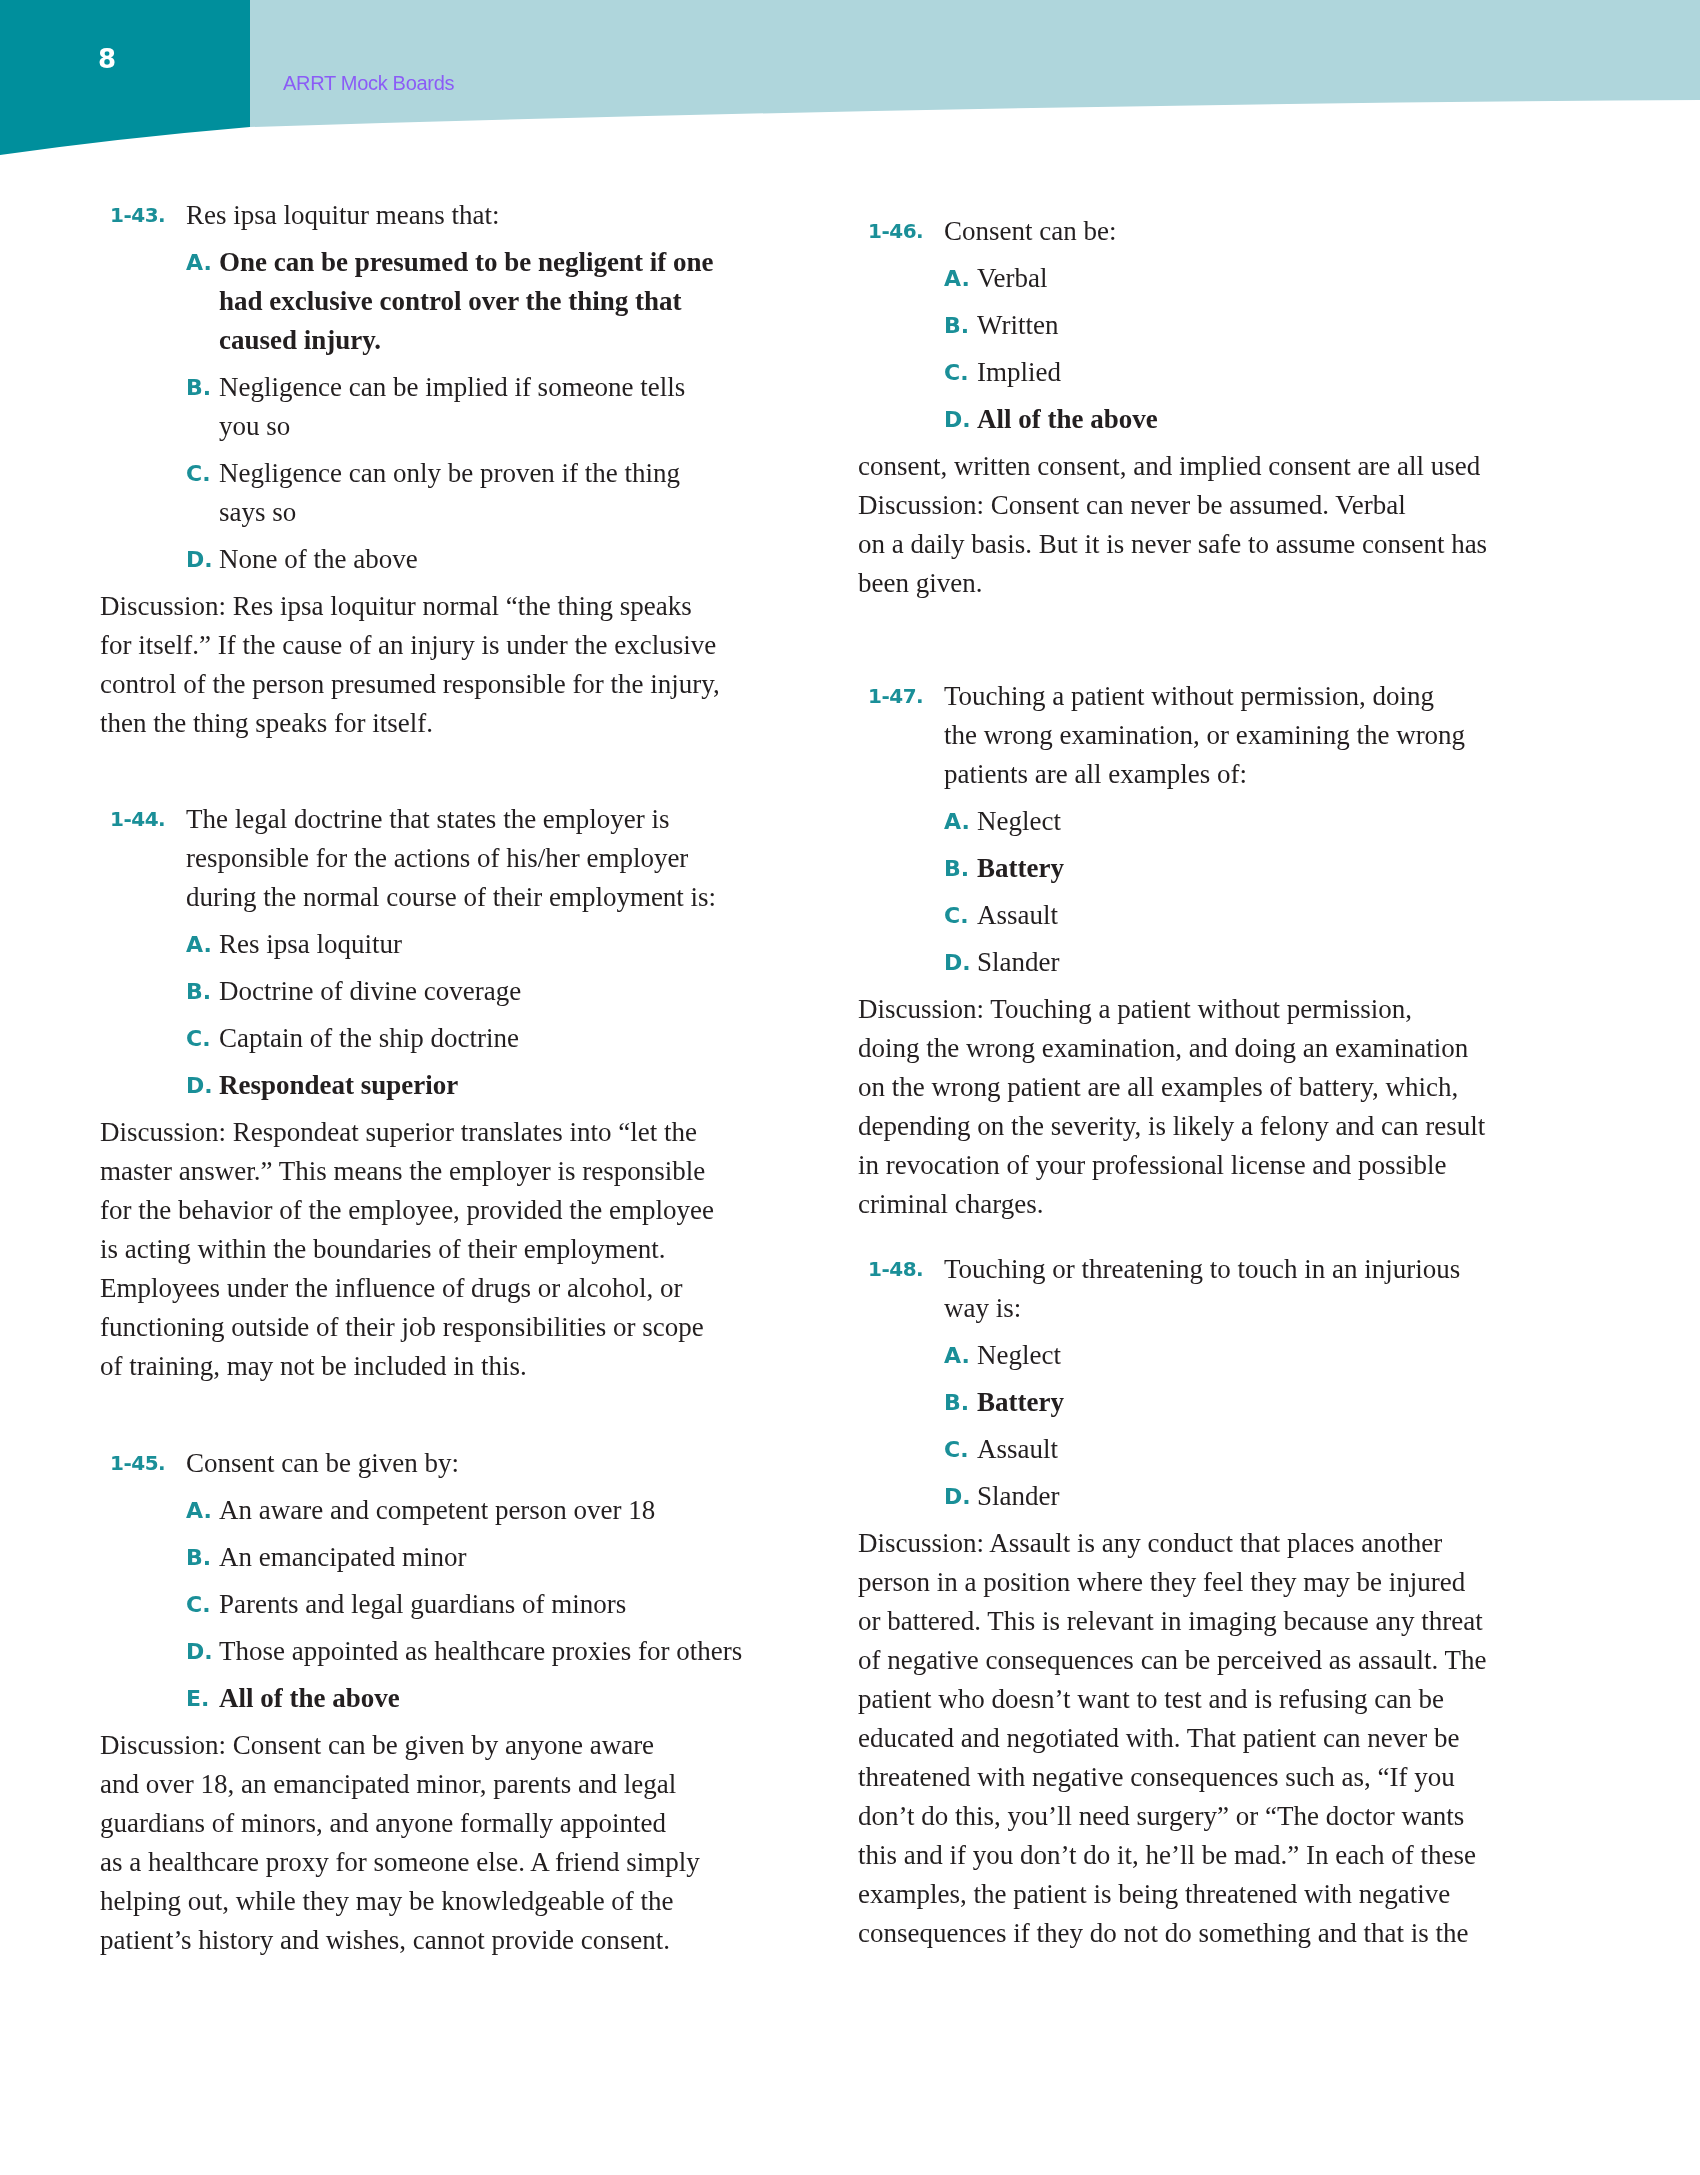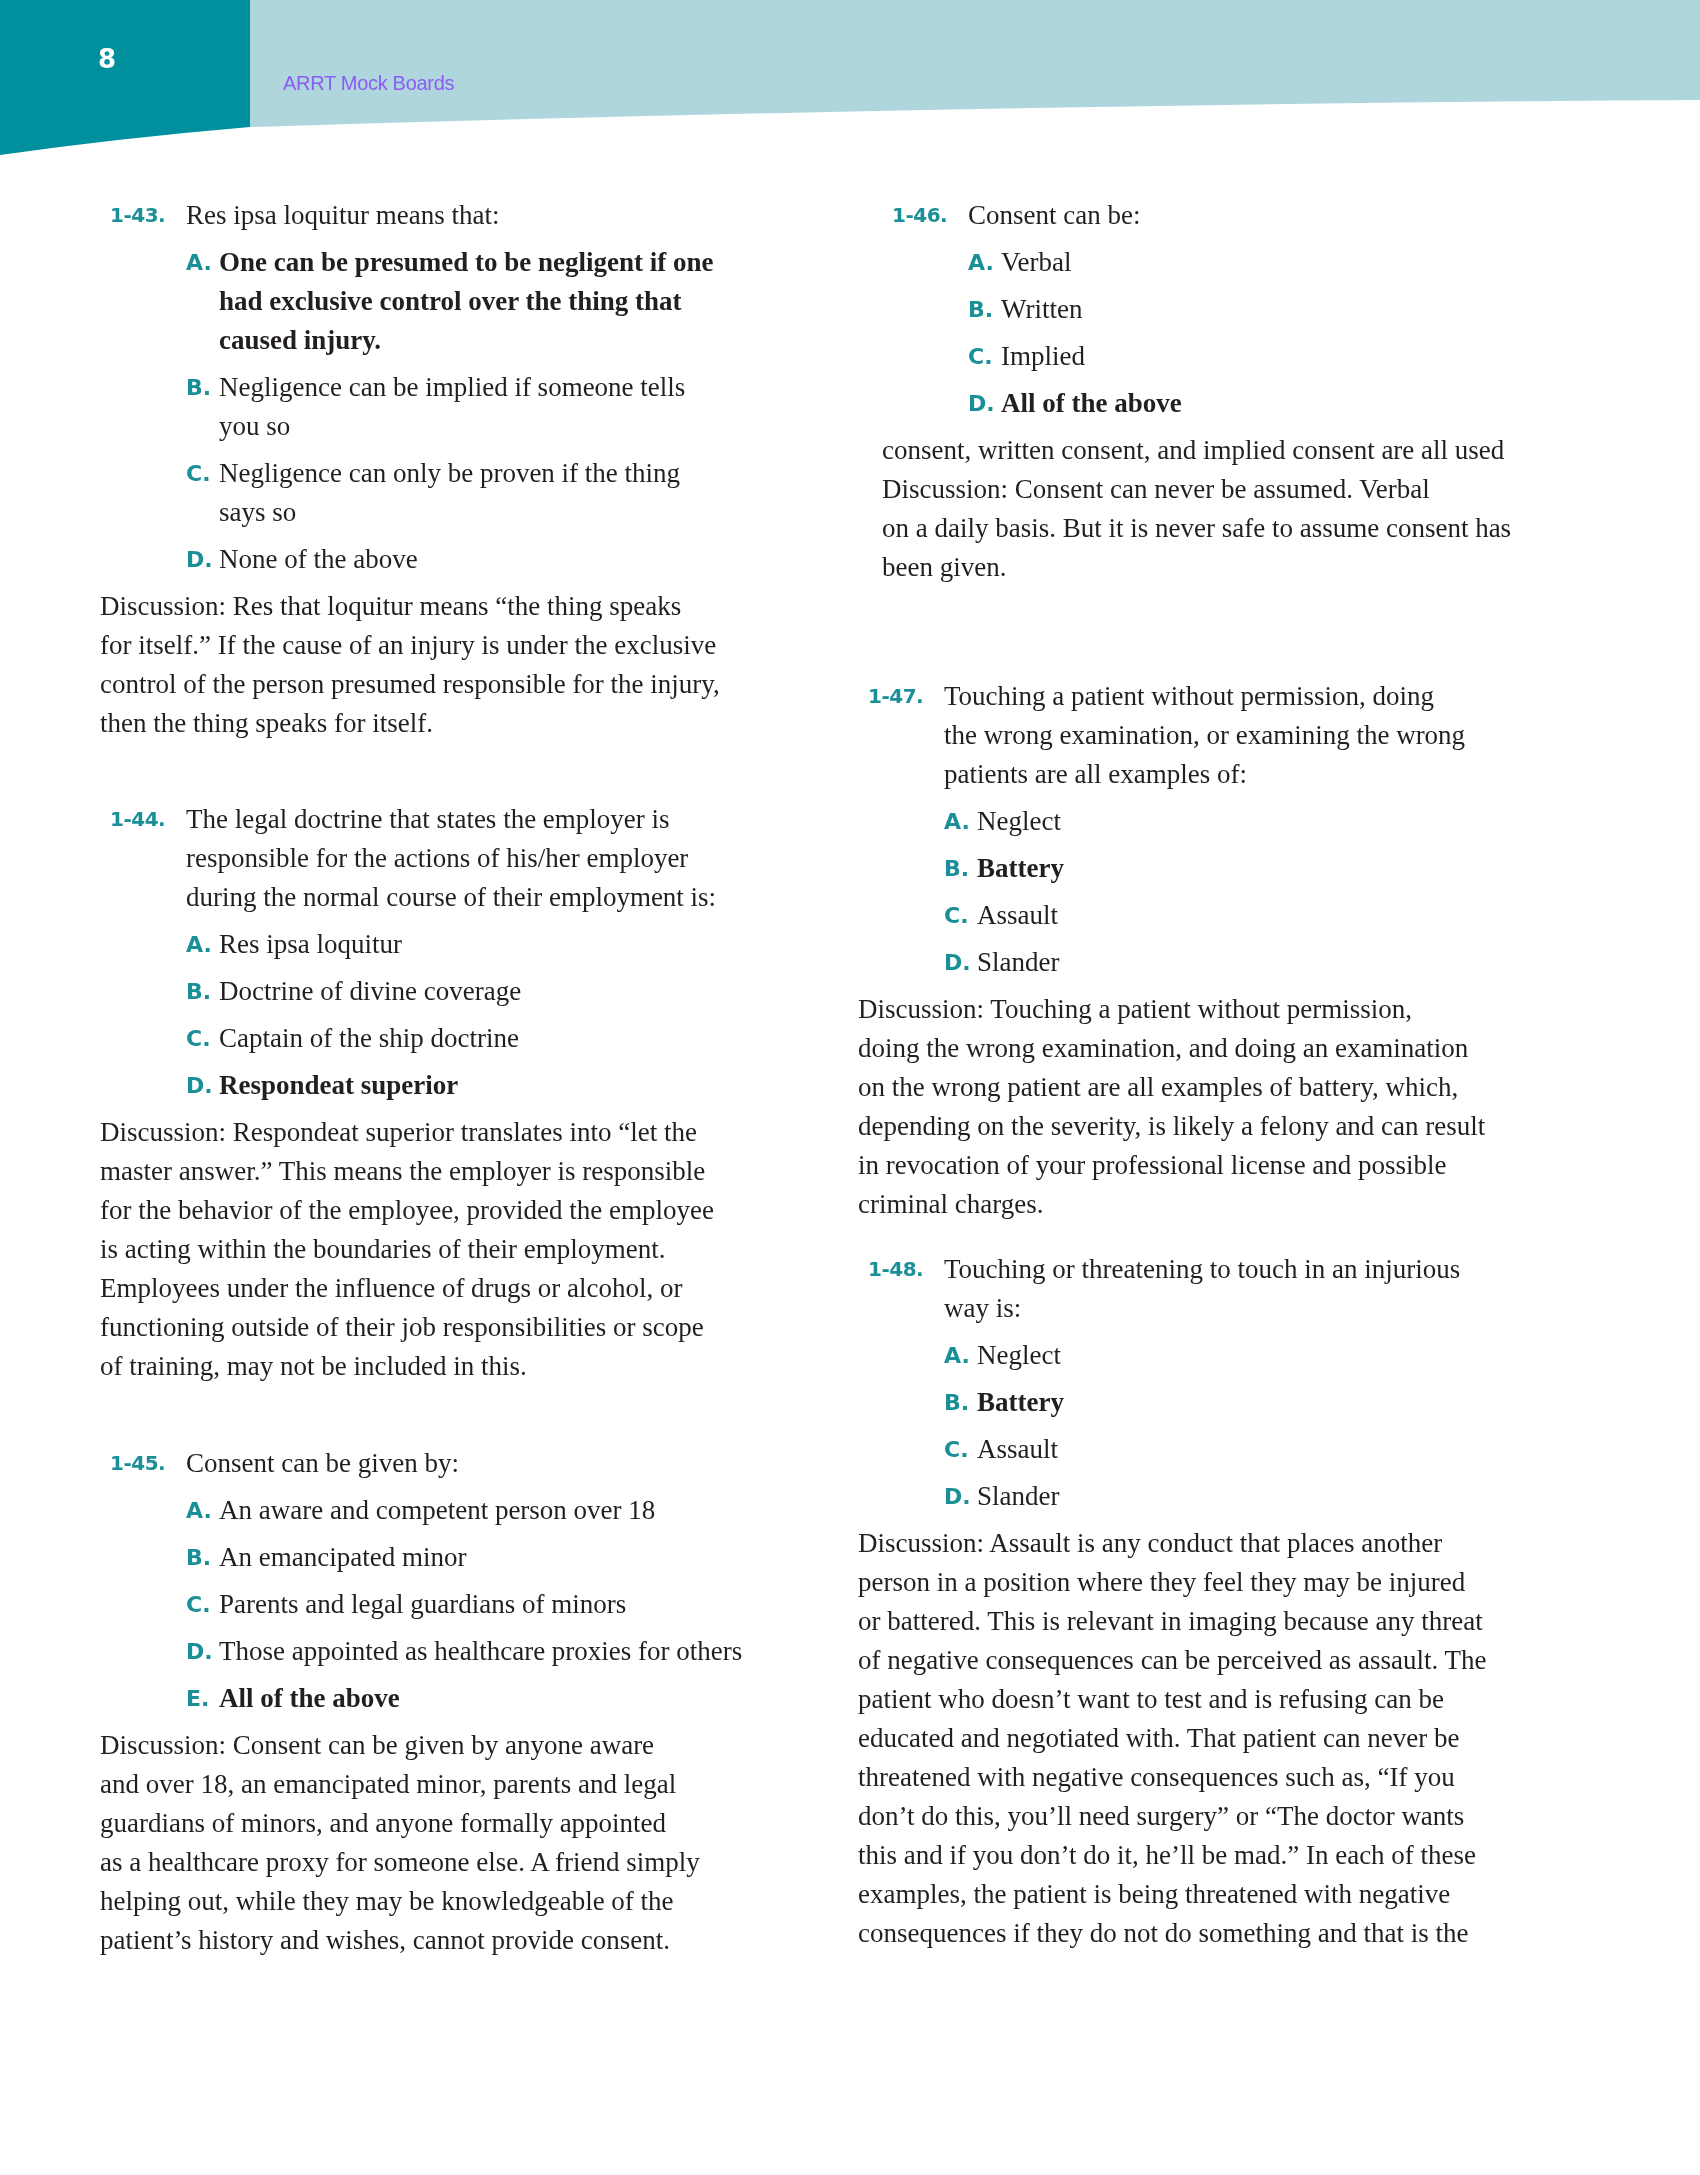--- a/index.html
+++ b/index.html
@@ -84,21 +84,21 @@
         </span>
       </div>
       <div class="opt">
         <span class="opt-letter">D.</span>
         <span class="opt-text">
           <span class="line">None of the above</span>
         </span>
       </div>
     </div>
     <div class="discussion">
-      <span class="line">Discussion: Res that loquitur means “the thing speaks</span>
+      <span class="line">Discussion: Res ipsa loquitur normal “the thing speaks</span>
       <span class="line">for itself.” If the cause of an injury is under the exclusive</span>
       <span class="line">control of the person presumed responsible for the injury,</span>
       <span class="line">then the thing speaks for itself.</span>
     </div>
   </div>
 
   <div class="question" style="top:800px;">
     <div class="q-row">
       <span class="q-num">1-44.</span>
       <span class="line">The legal doctrine that states the employer is</span>
@@ -167,21 +167,21 @@
       <span class="line">guardians of minors, and anyone formally appointed</span>
       <span class="line">as a healthcare proxy for someone else. A friend simply</span>
       <span class="line">helping out, while they may be knowledgeable of the</span>
       <span class="line">patient’s history and wishes, cannot provide consent.</span>
     </div>
   </div>
 </div>
 
 <div class="col col-right">
 
-  <div class="question" style="top:196px;margin-left:24px;">
+  <div class="question" style="top:212px;">
     <div class="q-row">
       <span class="q-num">1-46.</span>
       <span class="line">Consent can be:</span>
     </div>
     <div class="options">
       <div class="opt">
         <span class="opt-letter">A.</span>
         <span class="opt-text"><span class="line">Verbal</span></span>
       </div>
       <div class="opt">

